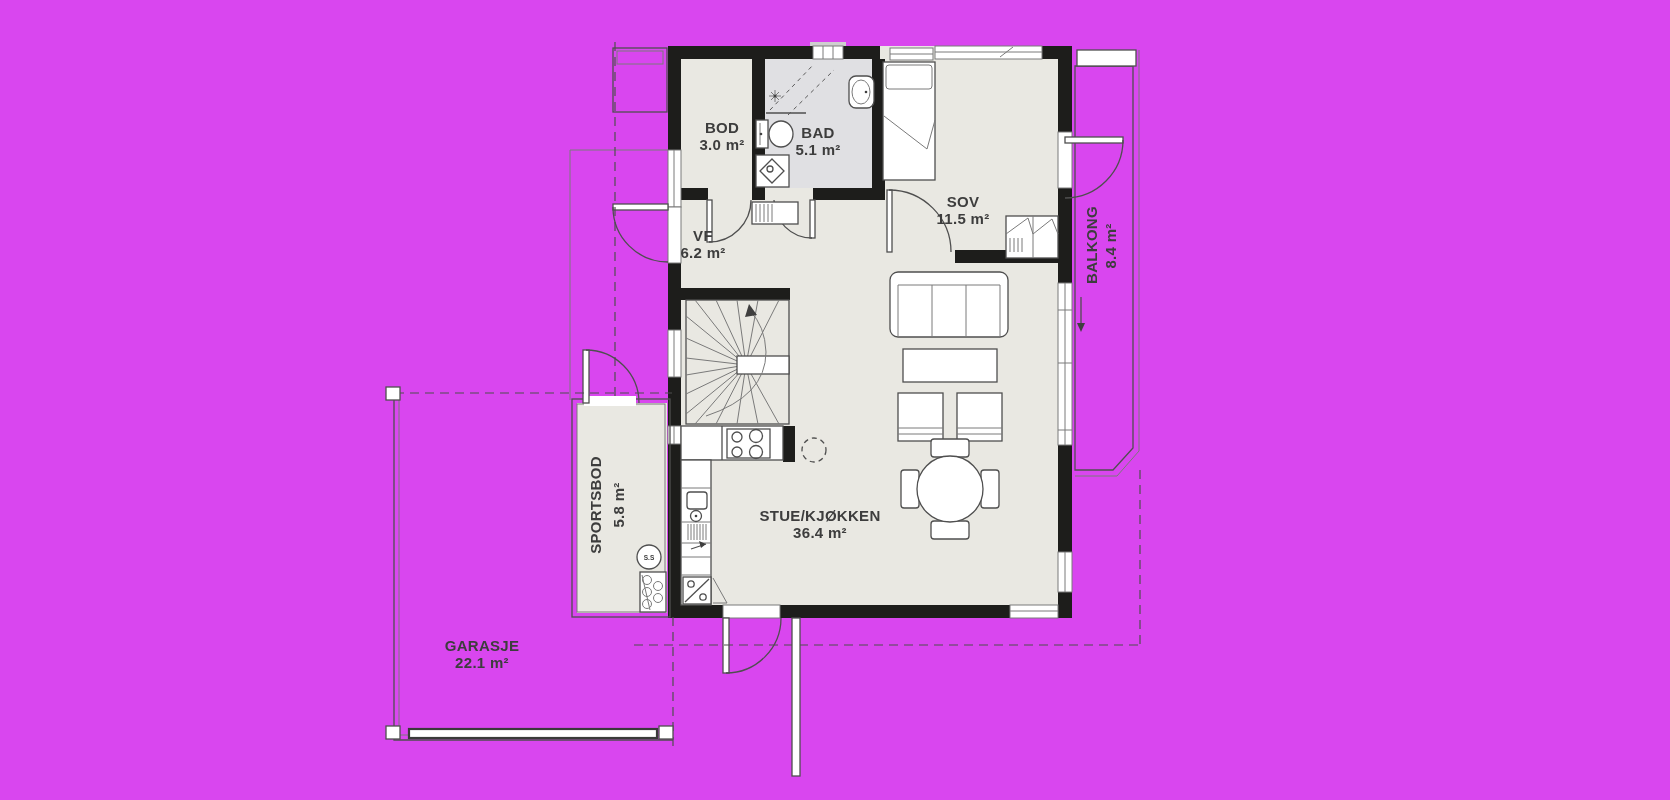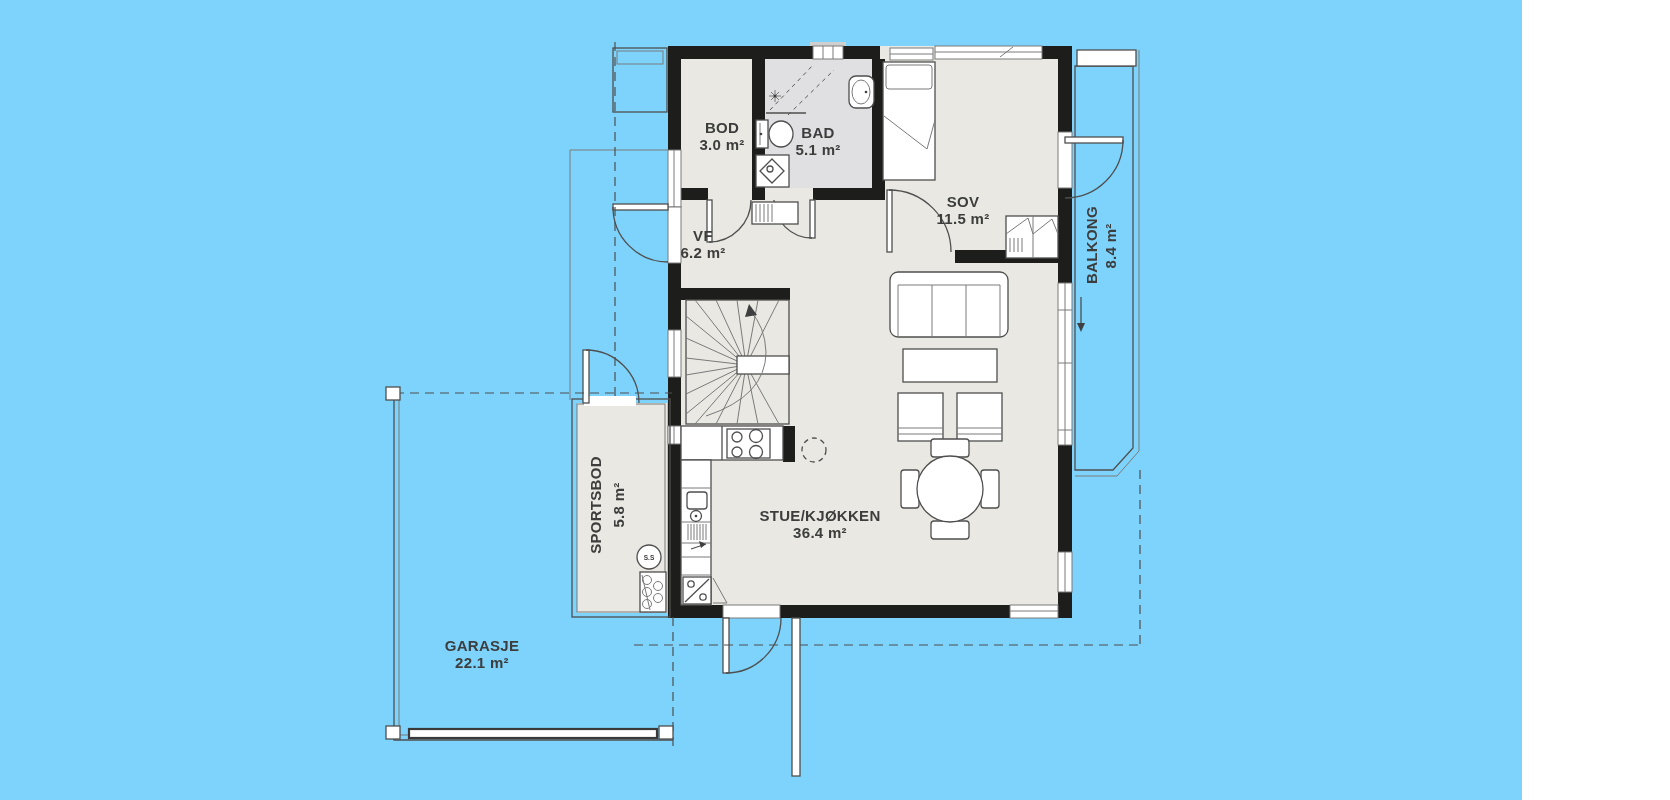--- a/index.html
+++ b/index.html
@@ -1,16 +1,16 @@
 <!DOCTYPE html>
 <html><head>
 <meta charset="utf-8">
 <style>
   html,body{margin:0;padding:0;background:#ffffff;}
-  .canvas{position:relative;width:1522px;height:800px;background:#7dd3fc;overflow:hidden;
+  .canvas{position:relative;width:1670px;height:800px;background:#d946ef;overflow:hidden;
           font-family:"Liberation Sans",sans-serif;}
   svg{position:absolute;left:0;top:0;}
   .w   {fill:#1d1d1b;stroke:none;}
   .ln  {fill:none;stroke:#4f4f4f;stroke-width:1.3;}
   .lnt {fill:none;stroke:#7a7a7a;stroke-width:1;}
   .dsh {fill:none;stroke:#4f4f4f;stroke-width:1.2;stroke-dasharray:9 6;}
   .dshs{fill:none;stroke:#5a5a5a;stroke-width:1;stroke-dasharray:4 4;}
   .fw  {fill:#ffffff;stroke:#4f4f4f;stroke-width:1.3;}
   .fwt {fill:#ffffff;stroke:#7a7a7a;stroke-width:1;}
   .fl  {fill:#e9e8e2;}

